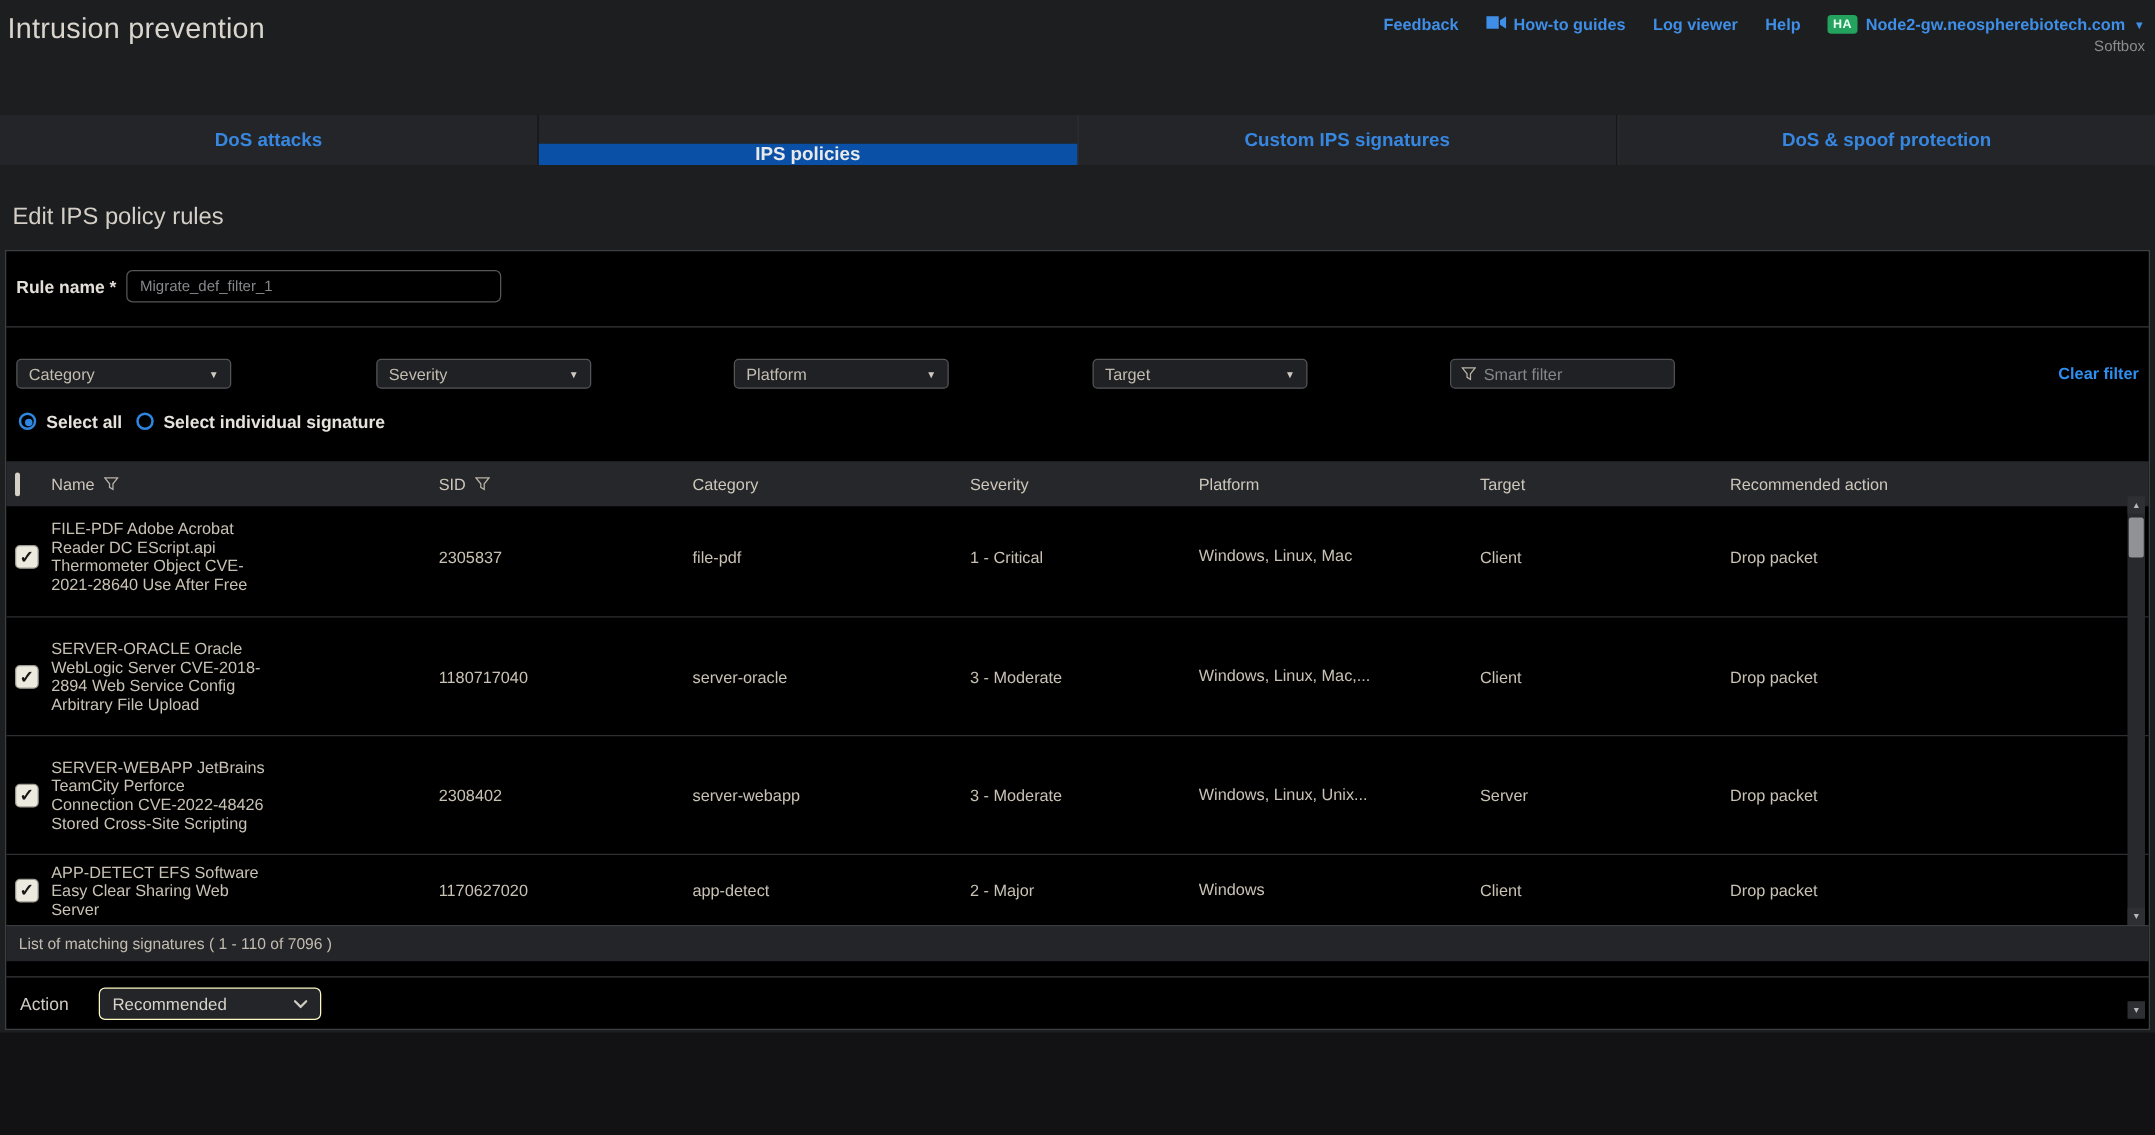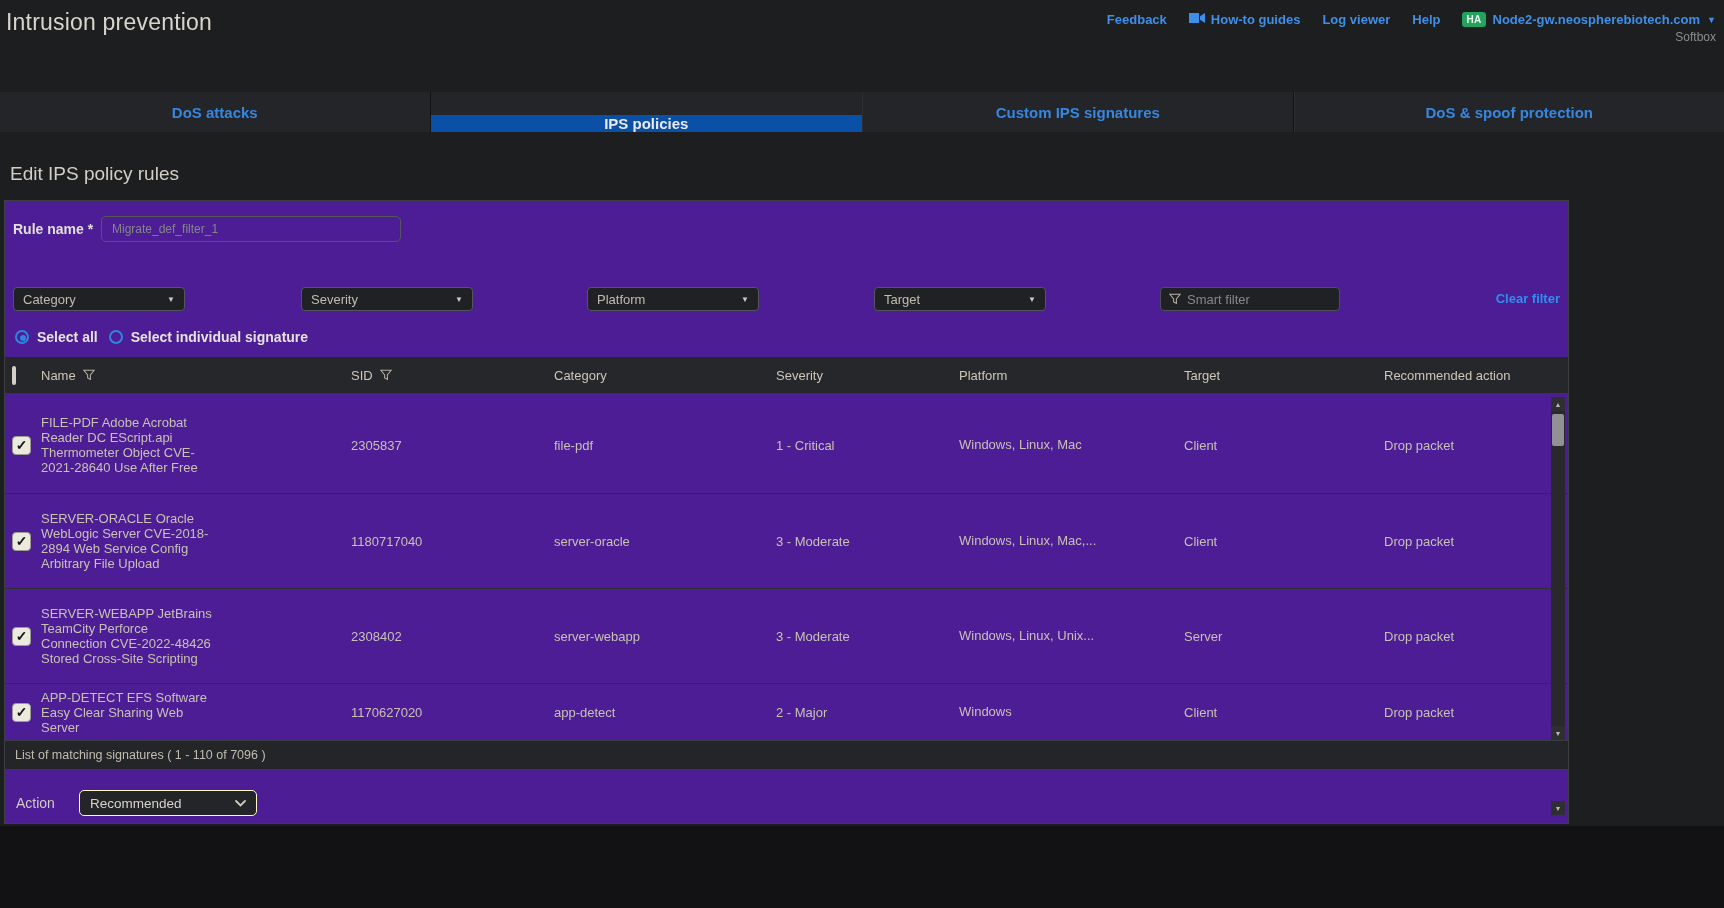--- a/index.html
+++ b/index.html
@@ -20,21 +20,21 @@
   
   .tabs { position:absolute; top:92px; left:0; width:1724px; height:40px; display:flex; background:#232528; }
   .tab { flex:1 1 0; display:flex; align-items:center; justify-content:center; font-size:15px; font-weight:700; color:var(--tab-text-blue); cursor:pointer; border-right:1px solid #121315; border-left:1px solid #2c2e31; }
   .tab:first-child { border-left:none; } .tab:last-child { border-right:none; }
   .tab.active { background:var(--tab-active-bg); color:#e8e9ea; border-color:transparent;margin-top:23px; }
 
   
   .section-heading { position:absolute; top:163px; left:10px; font-size:19px; font-weight:400; color:#d3cec6; }
 
   
-  .panel { position:absolute; left:4px; top:200px; width:1565px; height:624px; border:1px solid #3e3f42; background:#4c1d95; }
+  .panel { position:absolute; left:4px; top:200px; width:1716px; height:624px; border:1px solid #3e3f42; background:#000000; }
 
   .rule-row { position:absolute; left:0; top:14px; height:28px; display:flex; align-items:center; }
   .rule-label { margin-left:8px; width:88px; font-size:14px; color:#e3dfd8; font-weight:600; }
   .rule-input { width:300px; height:26px; background:transparent; border:1px solid #56575a; border-radius:5px; color:#85878b; font-size:12px; padding:0 10px; font-family:"Liberation Sans",sans-serif; outline:none; }
 
   .divider-1 { position:absolute; left:0; top:60px; width:100%; border-top:1px solid #38393c; }
 
   .filter-row { position:absolute; left:0; top:86px; width:100%; height:24px; }
   .dropdown { position:absolute; top:0; height:24px; width:172px; border:1px solid #55565a; border-radius:4px; display:flex; align-items:center; justify-content:space-between; padding:0 9px; cursor:pointer; color:#c2bcb1; font-size:13px; background:#202124; }
   .dropdown .dd-caret { font-size:8px; color:#cfc9c0; }
@@ -45,21 +45,21 @@
   .clear-filter { position:absolute; right:8px; top:4px; font-size:13px; font-weight:700; color:var(--clear-filter-blue); text-decoration:none; cursor:pointer; }
 
   .radio-row { position:absolute; left:0; top:126px; height:20px; display:flex; align-items:center; gap:11px; padding-left:10px; }
   .radio-opt { display:flex; align-items:center; gap:8px; cursor:pointer; }
   .radio-circle { width:14px; height:14px; border-radius:50%; border:2.5px solid var(--radio-blue); position:relative; background:transparent; }
   .radio-circle.on::after { content:""; position:absolute; left:2.5px; top:2.5px; width:6px; height:6px; border-radius:50%; background:var(--radio-blue); }
   .radio-label { font-size:14px; font-weight:600; color:#e6e3dd; }
 
   
   .grid-cols { display:grid; grid-template-columns:36px 310px 203px 222px 183px 225px 200px 1fr; }
-  .t-header { position:absolute; left:0; top:156px; width:100%; height:36px; background:#26272b; align-items:center; font-size:13px; color:#cdc6ba; }
+  .t-header { position:absolute; left:0; top:168px; width:100%; height:36px; background:#26272b; align-items:center; font-size:13px; color:#cdc6ba; }
   .hdr-cell { display:flex; align-items:center; gap:7px; }
   .funnel { width:12px; height:13px; color:#b8b2a6; }
   .cb { width:19px; height:19px; border-radius:4px; margin-left:7px; cursor:pointer; }
   .cb.unchecked { border:2px solid #d5d0c7; background:transparent; }
   .cb.checked { background:#eceadf; border:1px solid #9d9a91; color:#161616; font-size:14px; font-weight:700; display:flex; align-items:center; justify-content:center; line-height:1; }
   .t-body { position:absolute; left:0; top:196px; width:100%; height:343px; overflow:hidden; }
   .t-row { align-items:center; border-bottom:1px solid #2d2e31; font-size:13px; color:#c8c1b4; }
   .t-row:nth-child(1) { height:97px; } .t-row:nth-child(2) { height:95px; } .t-row:nth-child(3) { height:95px; } .t-row:nth-child(4) { height:56px; border-bottom:none; }
   .cell-name { max-width:172px; line-height:15px; }
   .cell-platform { max-width:142px; line-height:16px; }

